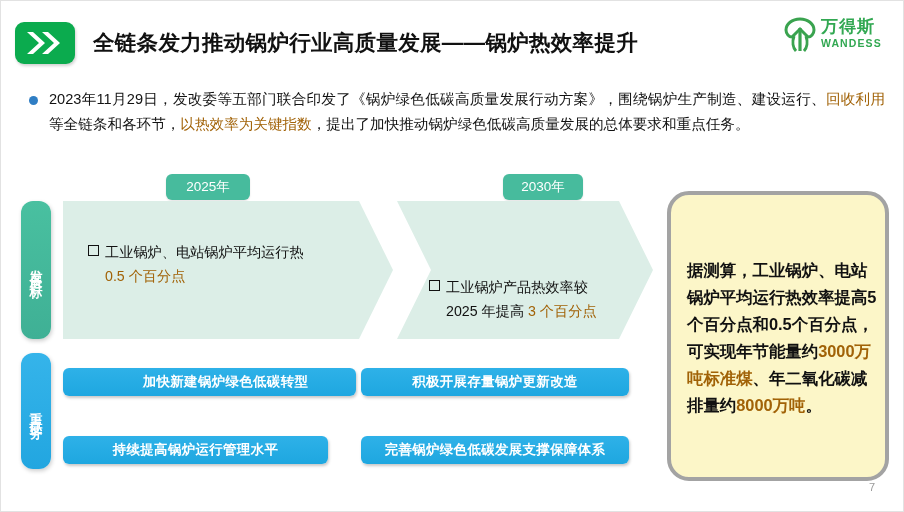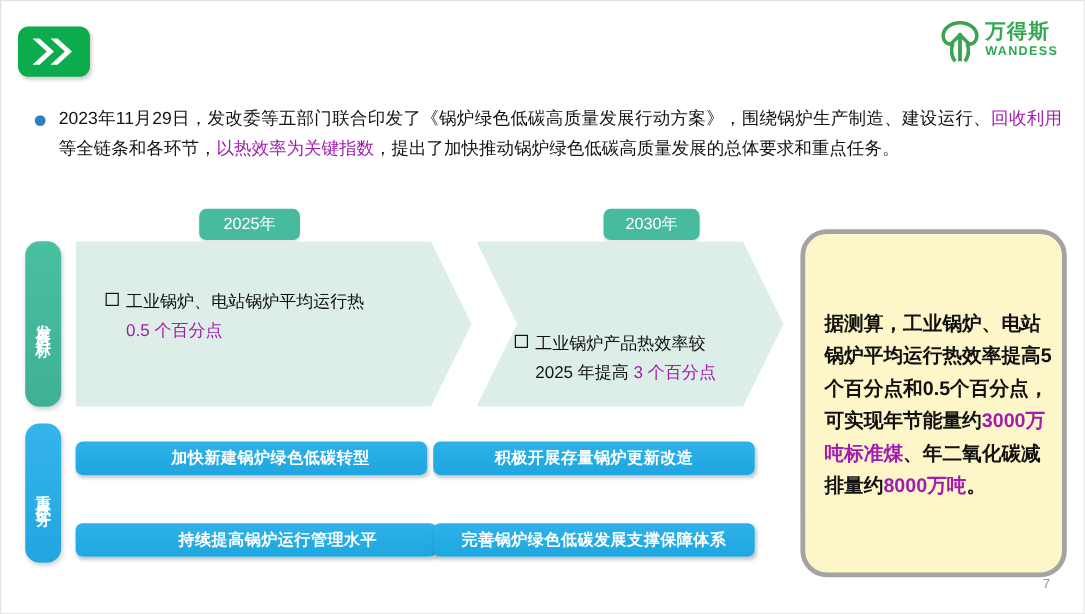--- a/index.html
+++ b/index.html
@@ -40,21 +40,21 @@
   
   .intro{position:absolute;left:28px;top:86px;width:856px;}
   .bullet-dot{
     position:absolute;left:0;top:9px;width:9px;height:9px;border-radius:50%;
     background:#2f7ec4;
   }
   .intro-txt{
     margin-left:20px;font-size:14.6px;line-height:25px;color:#121212;
     text-align:justify;
   }
-  .red{color:#a21caf;}
+  .red{color:#a16207;}
 
   
   .vtab{
     position:absolute;width:30px;border-radius:12px;
     color:#ffffff;font-size:13px;font-weight:bold;
     display:flex;align-items:center;justify-content:center;
     box-shadow:1px 2px 4px rgba(0,0,0,.2);
   }
   .vtab span{
     writing-mode:vertical-rl;text-orientation:upright;
@@ -107,21 +107,21 @@
   
   .task{
     position:absolute;height:28px;border-radius:6px;
     background:linear-gradient(180deg,#2eb1e8 0%,#1ea7e0 100%);
     color:#ffffff;font-size:13.4px;font-weight:bold;
     display:flex;align-items:center;justify-content:center;
     box-shadow:1px 2px 3px rgba(0,0,0,.22);letter-spacing:.4px;
   }
   .t1{left:62px;top:367px;width:261px;padding-left:32px;}
   .t2{left:360px;top:367px;width:268px;}
-  .t3{left:62px;top:435px;width:265px;padding-left:36px;}
+  .t3{left:62px;top:435px;width:265px;}
   .t4{left:360px;top:435px;width:268px;}
 
   
   .callout{
     position:absolute;left:666px;top:190px;width:222px;height:290px;
     background:#fcf6c8;border:4px solid #a3a3a3;border-radius:22px;
     box-sizing:border-box;
   }
   .callout-txt{
     position:absolute;left:16px;top:62px;width:192px;
@@ -141,20 +141,21 @@
 
   <div class="hdr">
 
     <div class="hdr-badge">
       <svg width="40" height="26" viewBox="0 0 40 26" aria-hidden="true">
         <path d="M2 2 L14 13 L2 24 L8 24 L20 13 L8 2 Z" fill="#ffffff"></path>
         <path d="M17 2 L29 13 L17 24 L23 24 L35 13 L23 2 Z" fill="#ffffff"></path>
       </svg>
     </div>
 
+    <div class="hdr-title">全链条发力推动锅炉行业高质量发展——锅炉热效率提升</div>
 
     <div class="logo">
       <div class="logo-mark">
         <svg width="34" height="36" viewBox="0 0 34 36" aria-hidden="true">
           <path d="M17 2 C9 2 3 7 3 13 C3 17 6 20 9 20 L17 12 L25 20 C28 20 31 17 31 13 C31 7 25 2 17 2 Z" fill="none" stroke="#3aa34f" stroke-width="3"></path>
           <path d="M17 11 L17 34" stroke="#3aa34f" stroke-width="3.2" fill="none"></path>
           <path d="M11 19 C9 25 10 31 13 34" stroke="#3aa34f" stroke-width="3" fill="none"></path>
           <path d="M23 19 C25 25 24 31 21 34" stroke="#3aa34f" stroke-width="3" fill="none"></path>
         </svg>
       </div>

